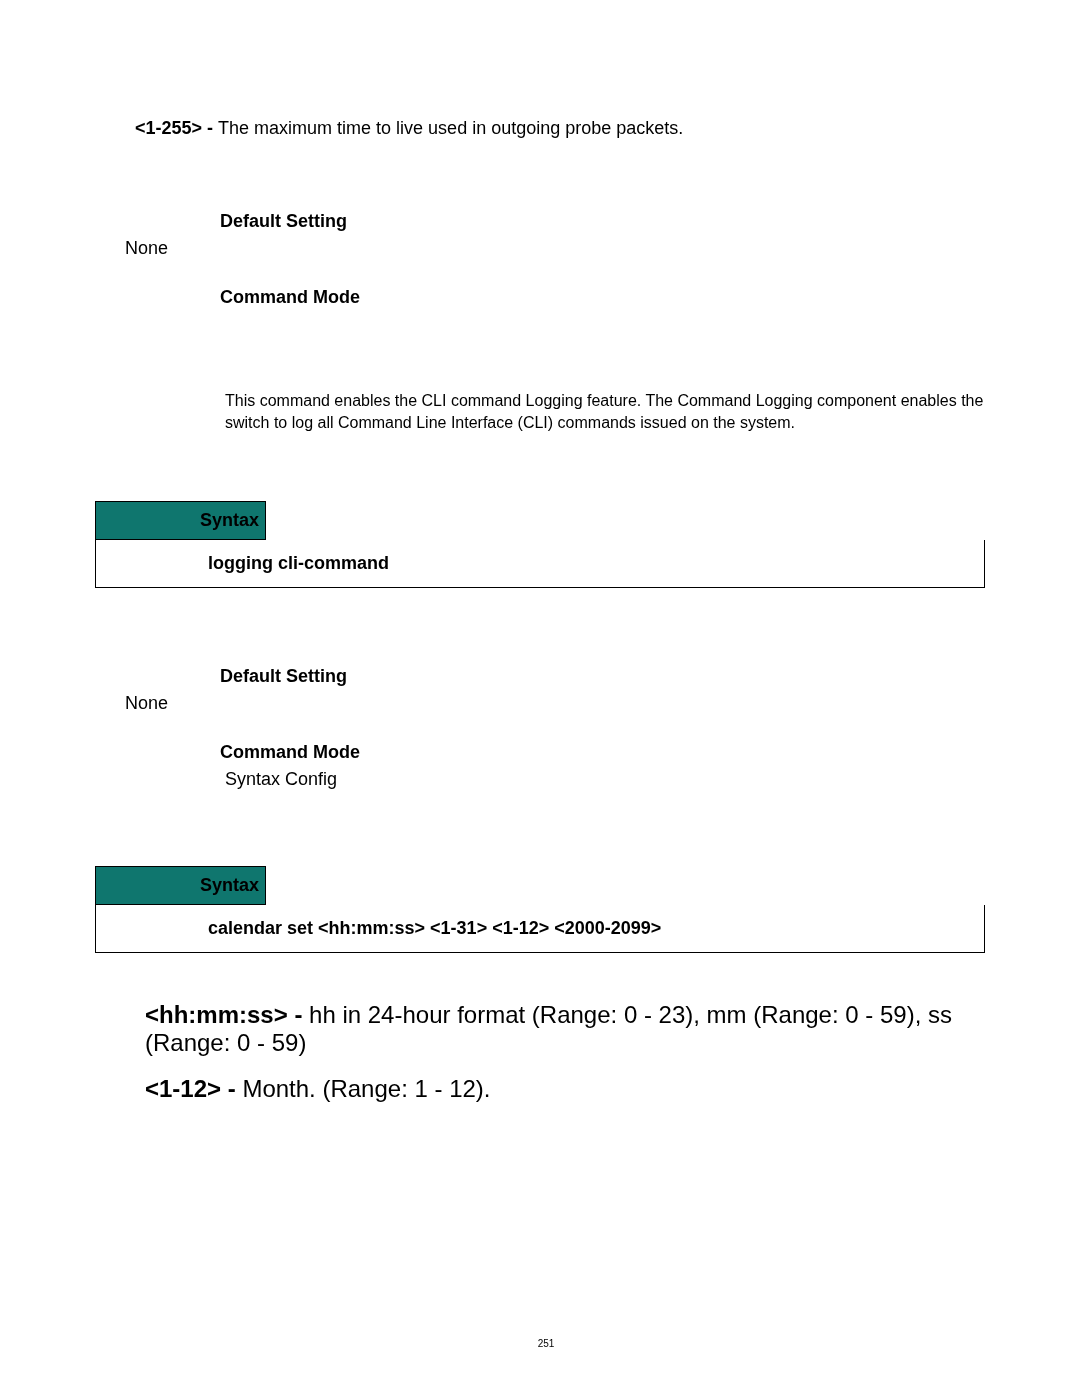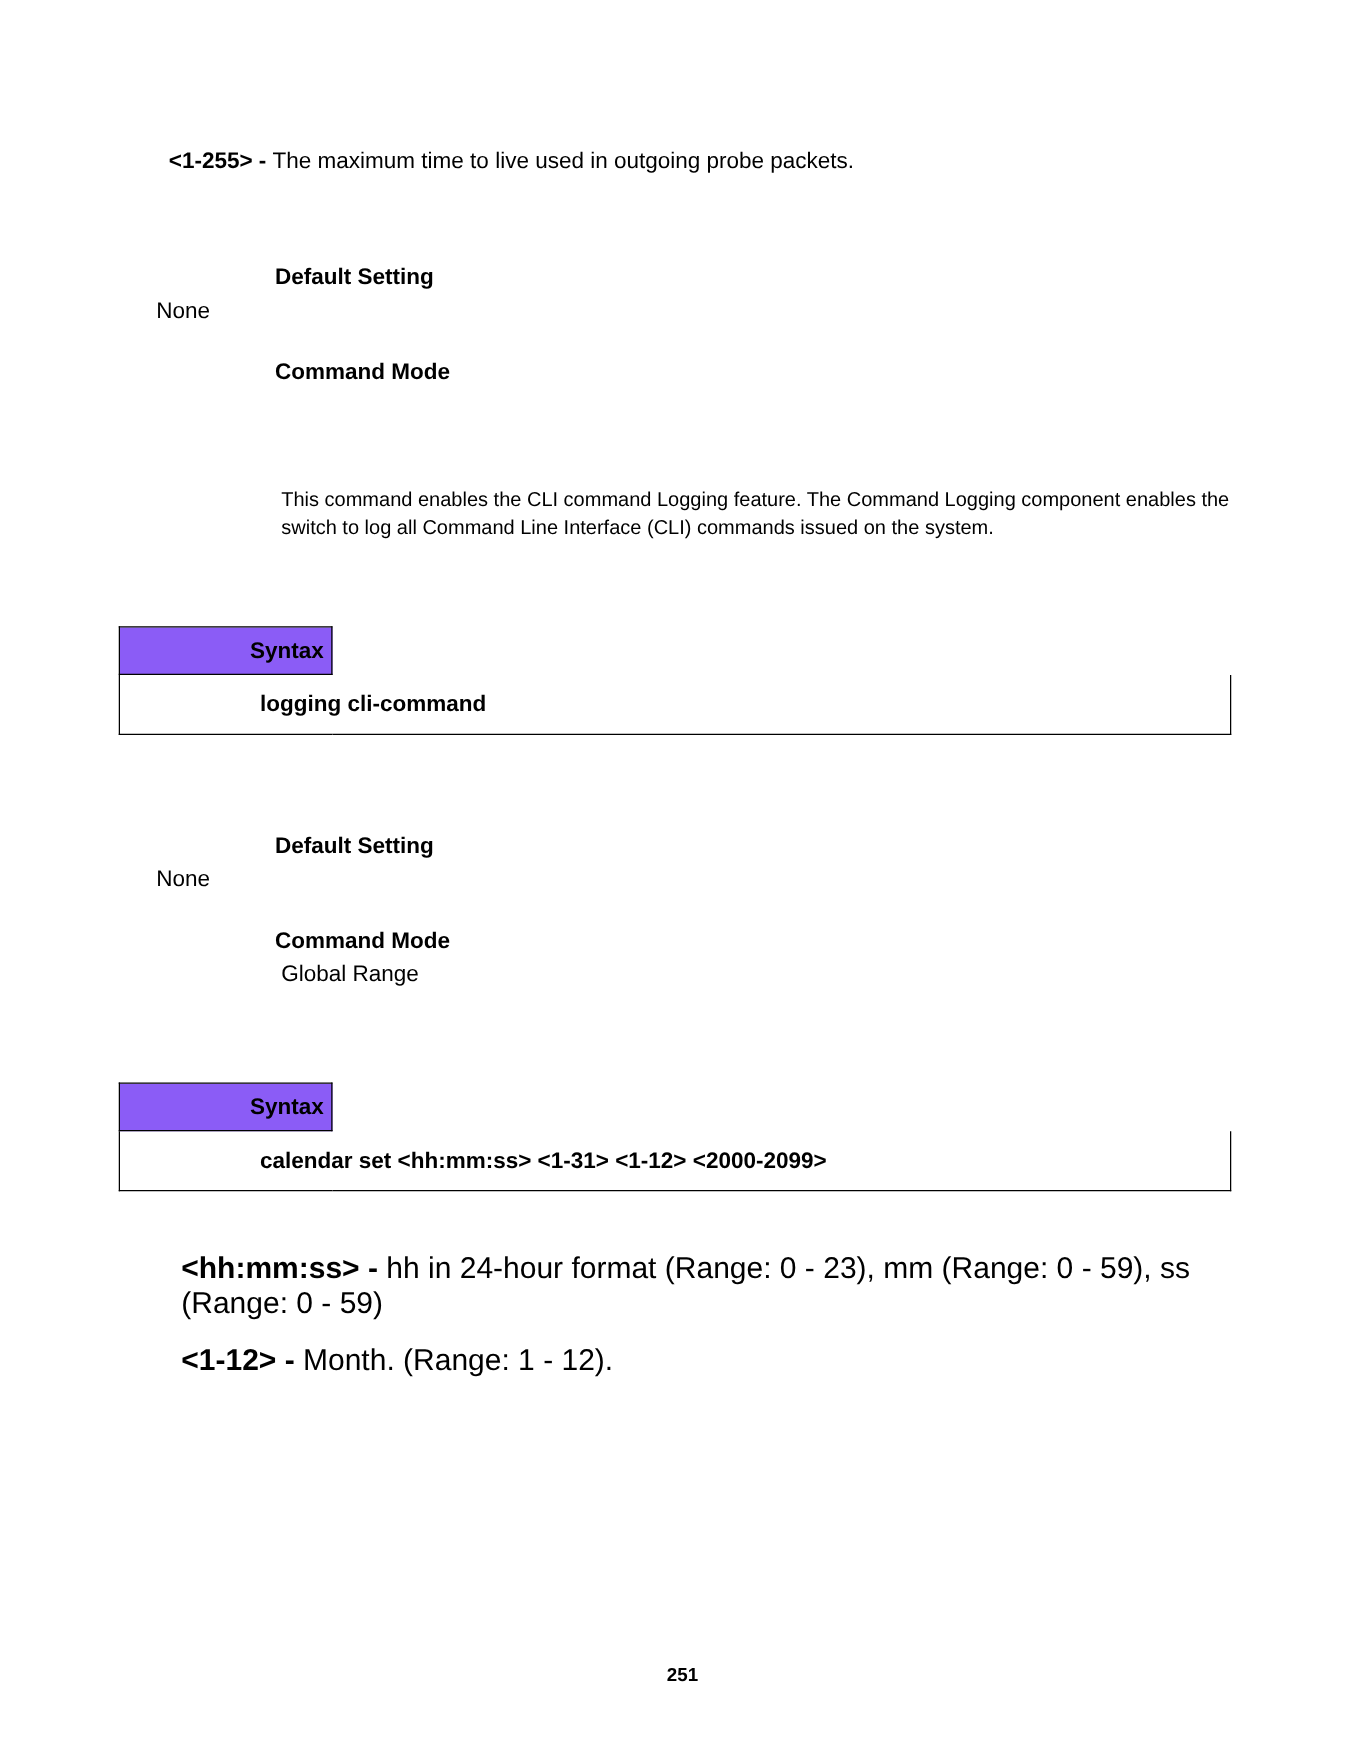--- a/index.html
+++ b/index.html
@@ -75,21 +75,21 @@
       width: 100%;
       margin-bottom: 78px;
     }
     .syntax-table-2 {
       border-collapse: collapse;
       width: 100%;
       margin-bottom: 48px;
     }
     .syntax-header-cell {
       border: 1px solid #000000;
-      background: #8b5cf6;
+      background: #0f766e;
       width: 170px;
       text-align: right;
       padding: 8px 6px 8px 0;
       font-weight: bold;
       font-size: 18px;
     }
     .syntax-body-row td {
       border-left: 1px solid #000000;
       border-right: 1px solid #000000;
       border-bottom: 1px solid #000000;
@@ -111,22 +111,22 @@
     }
     .param-row .bold {
       font-weight: bold;
     }
     .page-number {
       position: absolute;
       bottom: 48px;
       left: 0;
       right: 0;
       text-align: center;
-      font-weight: bold;
-      font-size: 15px;
+      font-weight: normal;
+      font-size: 10px;
       padding-left: 12px;
     }
   </style>
 </head>
 <body>
 
 <div class="page-content">
 
   <div class="param-line">
     <span class="bold">&lt;1-255&gt; - </span><span>The maximum time to live used in outgoing probe packets.</span>
@@ -150,21 +150,21 @@
     <tr class="syntax-body-row">
       <td colspan="2">logging cli-command</td>
     </tr>
   </tbody>
     </table>
 
   <div class="setting-heading">Default Setting</div>
   <div class="none-value">None</div>
 
   <div class="setting-heading">Command Mode</div>
-  <div class="mode-value">Global Range</div>
+  <div class="mode-value">Syntax Config</div>
 
   <div class="section-gap-2"></div>
 
 
   <table class="syntax-table-2">
     <tbody>
         <tr>
       <td class="syntax-header-cell">Syntax</td>
       <td class="syntax-header-blank"></td>
     </tr>

